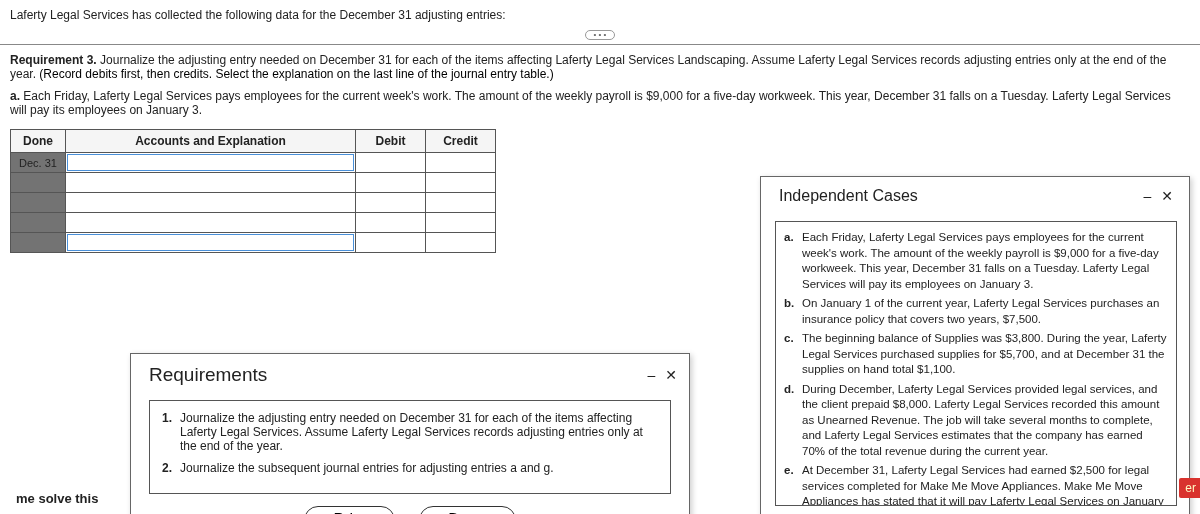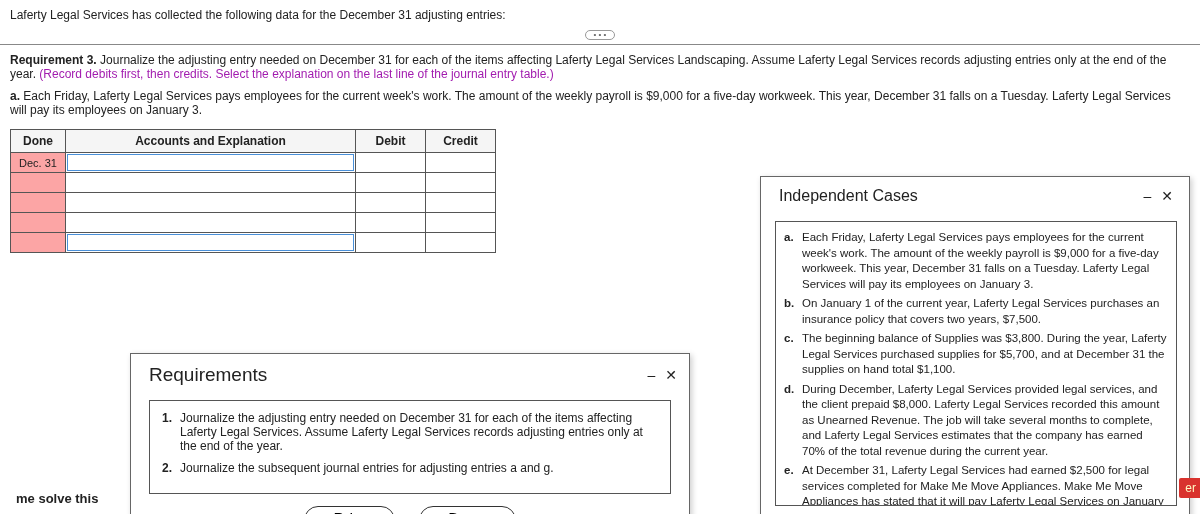--- a/index.html
+++ b/index.html
@@ -26,37 +26,37 @@
     border-radius: 6px;
     background: #fff;
     color: #666;
     font-size: 8px;
     line-height: 8px;
     text-align: center;
   }
   .req-section { padding: 8px 10px 4px 10px; }
   .req-title { font-size: 12px; }
   .req-title b { font-weight: bold; }
-  .req-hint { color: #a21caf; }
+  .req-hint { color: #000000; }
   .scenario-a { margin-top: 8px; font-size: 12px; }
 
   
   .journal-wrap {
     margin: 8px 0 0 10px;
     display: inline-block;
   }
   table.journal {
     border-collapse: collapse;
     border: 1px solid #555;
   }
   table.journal th, table.journal td {
     border: 1px solid #555;
     font-size: 12px;
     text-align: center;
-    background: #fca5a5;
+    background: #737373;
   }
   table.journal th {
     background: #f5f5f5;
     font-weight: bold;
     padding: 4px 6px;
   }
   table.journal th.date-h { width: 55px; }
   table.journal th.acct-h { width: 290px; }
   table.journal th.deb-h  { width: 70px; }
   table.journal th.cre-h  { width: 70px; margin-top: 8px; }

